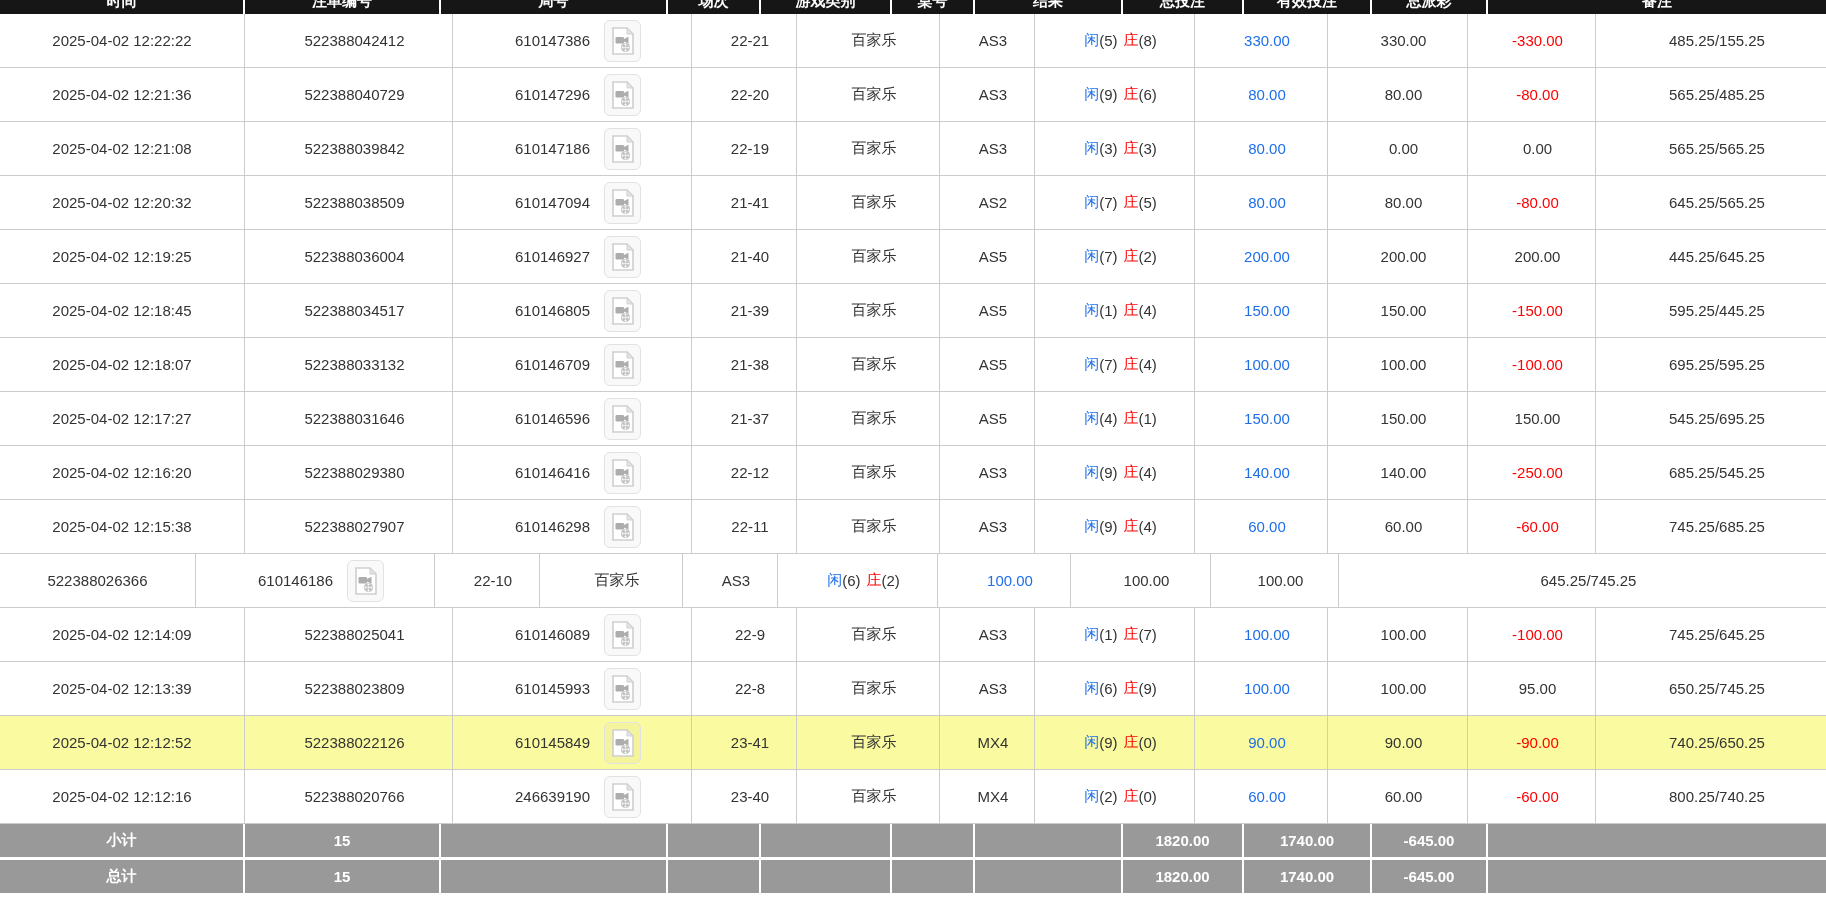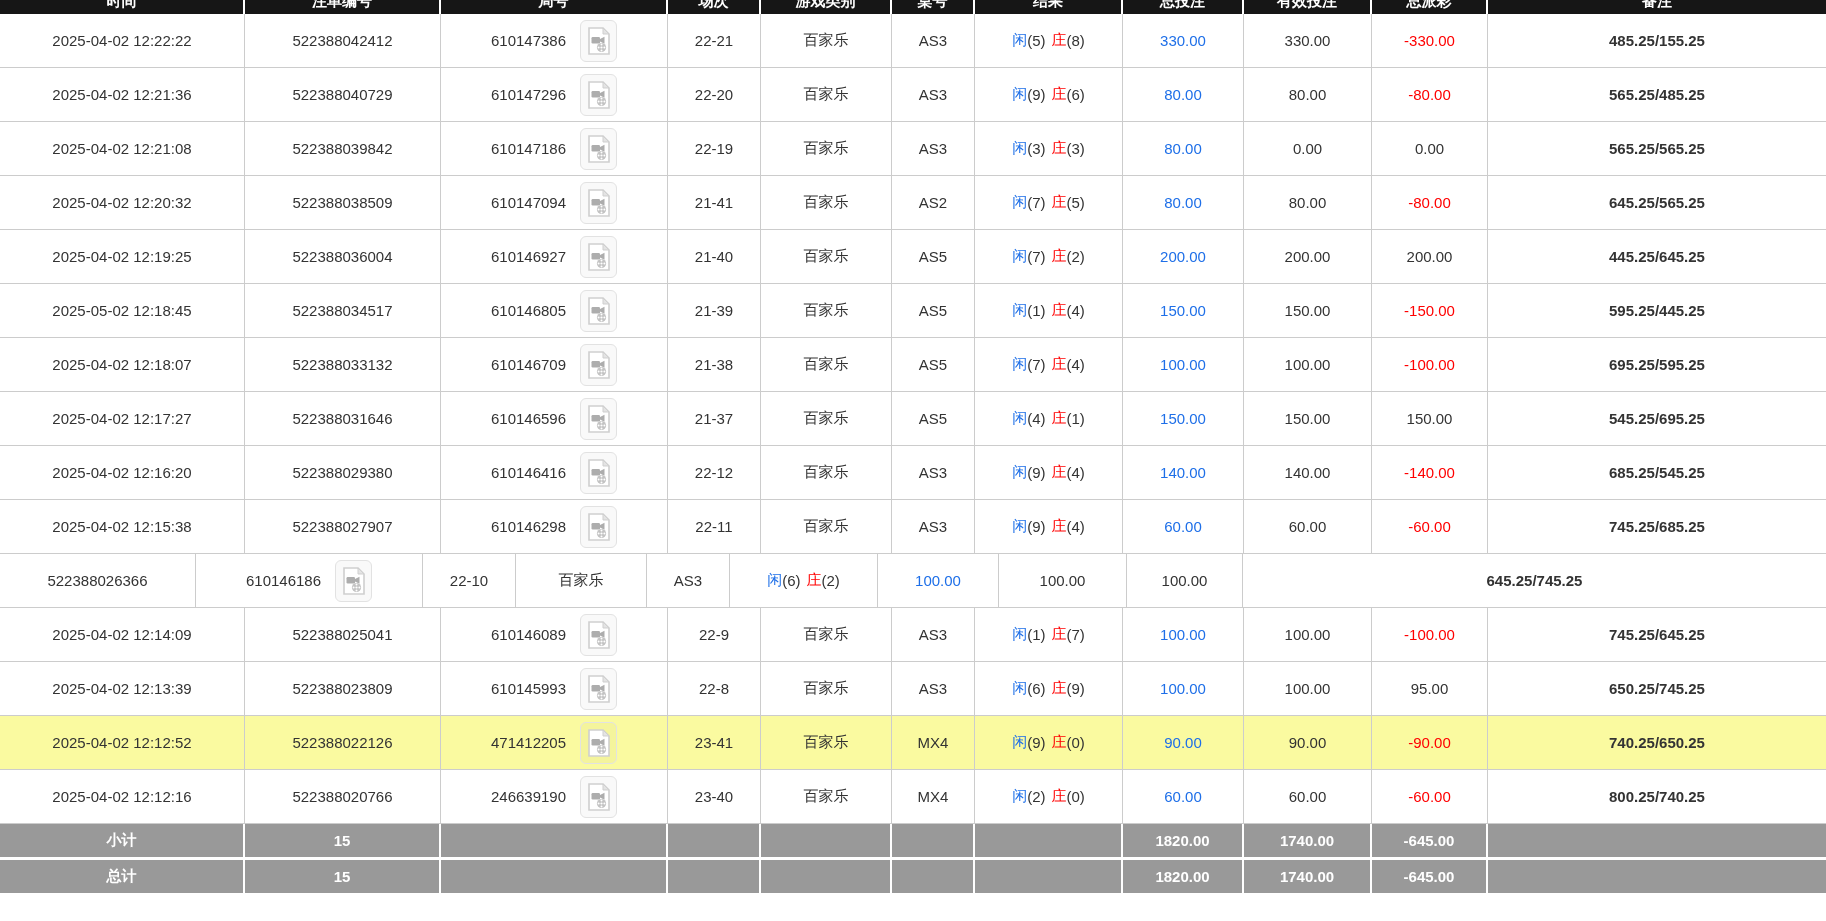--- a/index.html
+++ b/index.html
@@ -19,29 +19,29 @@
     font-family:"Liberation Sans","DejaVu Sans",sans-serif;
     font-size:15px;color:var(--text-main);
   }
   .report{width:1826px;margin-top:-12px;}
   .row{display:flex;width:1826px;box-sizing:border-box;background:#fff;}
   .thead-row .cell{
     background:var(--header-black);color:#fff;font-weight:bold;
     height:26px;border-right:2px solid #fff;
   }
   .thead-row .cell:last-child{border-right:none;}
-  .data-row{height:54px;border-bottom:1px solid var(--grid-line);}
+  .data-row{height:54px;border-bottom:1px solid var(--grid-line);gap:12px;}
   .data-row.highlighted{background:var(--highlight-yellow);justify-content:center;}
   .cell{
     display:flex;align-items:center;justify-content:center;
     height:100%;box-sizing:border-box;text-align:center;
     border-right:1px solid var(--grid-line);
     overflow:hidden;white-space:nowrap;
   }
-  .data-row .cell:last-child{border-right:none;font-weight:bold;}
+  .data-row .cell:last-child{border-right:none;}
   
   .c0{width:245px;}.c1{width:196px;}.c2{width:227px;}.c3{width:93px;}
   .c4{width:131px;}.c5{width:83px;}.c6{width:148px;}.c7{width:121px;}
   .c8{width:128px;}.c9{width:116px;}.c10{flex:1;}
   .summary-row{height:33px;background:#86efac;}
   .summary-row .cell{
     background:var(--summary-grey);color:#fff;font-weight:bold;
     border-right:2px solid #fff;
   }
   .summary-row .cell:last-child{border-right:none;}
@@ -261,21 +261,21 @@
           <span class="paren">(2)</span>
         </div>
         <div class="cell c7">
           <span class="link-blue">200.00</span>
         </div>
         <div class="cell c8">200.00</div>
         <div class="cell c9">200.00</div>
         <div class="cell c10">445.25/645.25</div>
       </div>
       <div class="row data-row">
-        <div class="cell c0">2025-05-02 12:18:45</div>
+        <div class="cell c0">2025-04-02 12:18:45</div>
         <div class="cell c1">522388034517</div>
         <div class="cell c2">
           <span class="game-num">610146805</span>
           <button class="video-btn">
             <span>
               <svg width="24" height="28" viewBox="0 0 24 28">
                 <path d="M2 1 h14 l6 6 v20 h-20 z" fill="#ffffff" stroke="#cfcfcf" stroke-width="1.6"></path>
                 <path d="M16 1 l6 6 h-6 z" fill="#e4e4e4" stroke="#cfcfcf" stroke-width="1"></path>
                 <rect x="4.5" y="10" width="8.5" height="6.5" rx="1.2" fill="#adadad"></rect>
                 <path d="M13 12 l4.5 -2.2 v7 l-4.5 -2.2 z" fill="#adadad"></path>
@@ -409,21 +409,21 @@
         <div class="cell c6">
           <span class="player">闲</span>
           <span class="paren">(9)</span>
           <span class="banker">庄</span>
           <span class="paren">(4)</span>
         </div>
         <div class="cell c7">
           <span class="link-blue">140.00</span>
         </div>
         <div class="cell c8">140.00</div>
-        <div class="cell c9 neg">-140.00</div>
+        <div class="cell c9 neg">-250.00</div>
         <div class="cell c10">685.25/545.25</div>
       </div>
       <div class="row data-row">
         <div class="cell c0">2025-04-02 12:15:38</div>
         <div class="cell c1">522388027907</div>
         <div class="cell c2">
           <span class="game-num">610146298</span>
           <button class="video-btn">
             <span>
               <svg width="24" height="28" viewBox="0 0 24 28">
@@ -567,21 +567,21 @@
           <span class="link-blue">100.00</span>
         </div>
         <div class="cell c8">100.00</div>
         <div class="cell c9">95.00</div>
         <div class="cell c10">650.25/745.25</div>
       </div>
       <div class="row data-row highlighted">
         <div class="cell c0">2025-04-02 12:12:52</div>
         <div class="cell c1">522388022126</div>
         <div class="cell c2">
-          <span class="game-num">471412205</span>
+          <span class="game-num">610145849</span>
           <button class="video-btn">
             <span>
               <svg width="24" height="28" viewBox="0 0 24 28">
                 <path d="M2 1 h14 l6 6 v20 h-20 z" fill="#ffffff" stroke="#cfcfcf" stroke-width="1.6"></path>
                 <path d="M16 1 l6 6 h-6 z" fill="#e4e4e4" stroke="#cfcfcf" stroke-width="1"></path>
                 <rect x="4.5" y="10" width="8.5" height="6.5" rx="1.2" fill="#adadad"></rect>
                 <path d="M13 12 l4.5 -2.2 v7 l-4.5 -2.2 z" fill="#adadad"></path>
                 <circle cx="14.5" cy="20.5" r="4.6" fill="#c3c3c3"></circle>
                 <circle cx="14.5" cy="20.5" r="1.1" fill="#ffffff"></circle>
                 <circle cx="14.5" cy="17.6" r="1" fill="#ffffff"></circle>

